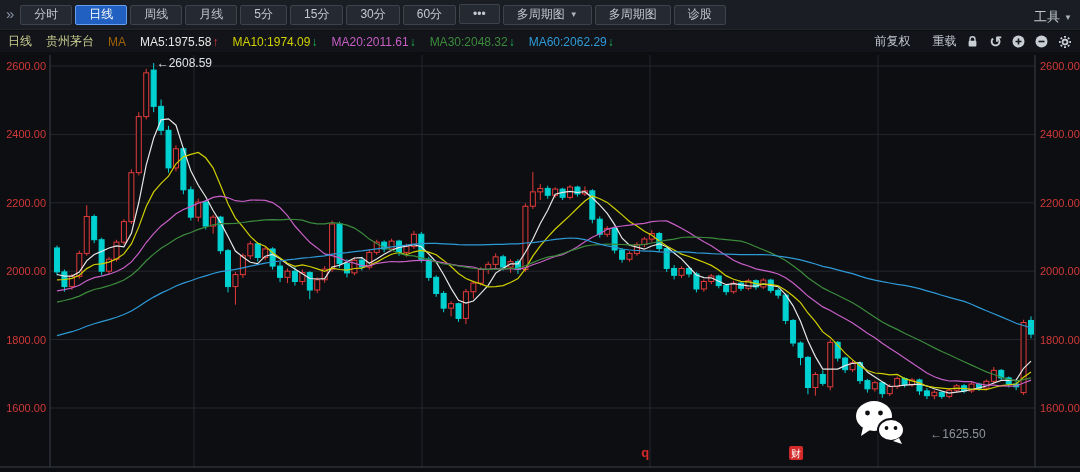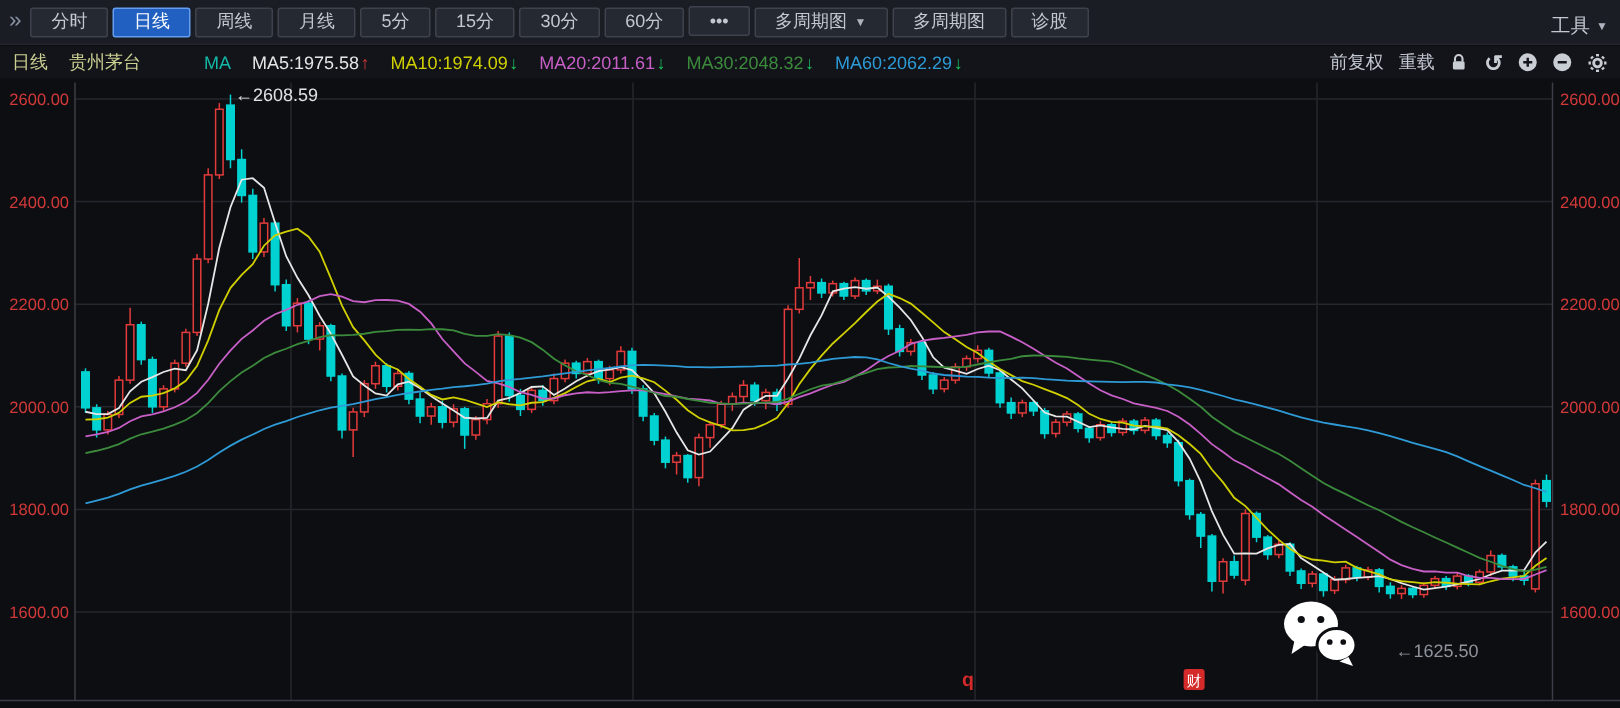--- a/index.html
+++ b/index.html
@@ -29,21 +29,21 @@
 
   
   .row2 {
     position:absolute; left:0; top:31px; width:1080px; height:21px;
     background:#121419; display:flex; align-items:center;
     padding:0 8px; font-size:12px; white-space:nowrap;
   }
   .row2 .seg { margin-right:14px; }
   .ma-item { margin-right:14px; }
   .row2-right { margin-left:auto; display:flex; align-items:center; gap:10px; }
-  .row2-right .lbl { color:#c3c7d1; font-size:12px; cursor:pointer; }
+  .row2-right .lbl { color:#c3c7d1; font-size:12px; cursor:pointer;margin-left:12px; }
 
   
   #chart { position:absolute; left:0; top:52px; width:1080px; height:420px; display:block; background:#0d0e12; }
 
   
   .red-pill  { position:absolute; left:3px;  top:0; width:19px; height:4px; background:#e02222; border-radius:2px; }
   .blue-line { position:absolute; left:86px; top:0; width:29px; height:2px; background:#2a7fd4; }
 
   
   .watermark {
@@ -73,21 +73,21 @@
           <path d="M1,5 V1 H5 M9,1 H13 V5 M13,9 V13 H9 M5,13 H1 V9" fill="none" stroke="#c9cdd4" stroke-width="1.4"></path>
         </svg>
       </span>
       <span class="icon chev2">»</span>
     </span>
 </div>
 
 <div class="row2">
   <span class="seg" id="st-period" style="color: rgb(205, 208, 147);">日线</span>
   <span class="seg" id="st-symbol" style="color: rgb(205, 208, 147); font-family: Liberation Serif, serif;">贵州茅台</span>
-  <span class="seg" id="st-ind" style="color: #14b8a6; margin-left: 28px;">MA</span>
+  <span class="seg" id="st-ind" style="color: #a16207;">MA</span>
   <span id="ma-legend"><span class="ma-item"><span style="color: rgb(230, 230, 230);">MA5:1975.58</span><span style="color: rgb(226, 59, 59); margin-left: 1px;">↑</span></span><span class="ma-item"><span style="color: rgb(208, 208, 0);">MA10:1974.09</span><span style="color: rgb(25, 185, 85); margin-left: 1px;">↓</span></span><span class="ma-item"><span style="color: rgb(199, 95, 199);">MA20:2011.61</span><span style="color: rgb(25, 185, 85); margin-left: 1px;">↓</span></span><span class="ma-item"><span style="color: rgb(60, 139, 60);">MA30:2048.32</span><span style="color: rgb(25, 185, 85); margin-left: 1px;">↓</span></span><span class="ma-item"><span style="color: rgb(46, 154, 214);">MA60:2062.29</span><span style="color: rgb(25, 185, 85); margin-left: 1px;">↓</span></span></span>
   <span class="row2-right" id="row2-right">
       <span class="lbl">前复权</span>
       <span class="lbl">重载</span>
       <span class="icon">
         <svg width="13" height="13" viewBox="0 0 13 13">
           <path d="M4,6 V4.2 a2.5,2.5 0 0 1 5,0 V6" fill="none" stroke="#c9cdd4" stroke-width="1.4"></path>
           <rect x="2.6" y="5.8" width="7.8" height="5.6" rx="1" fill="#c9cdd4"></rect>
         </svg>
       </span>

